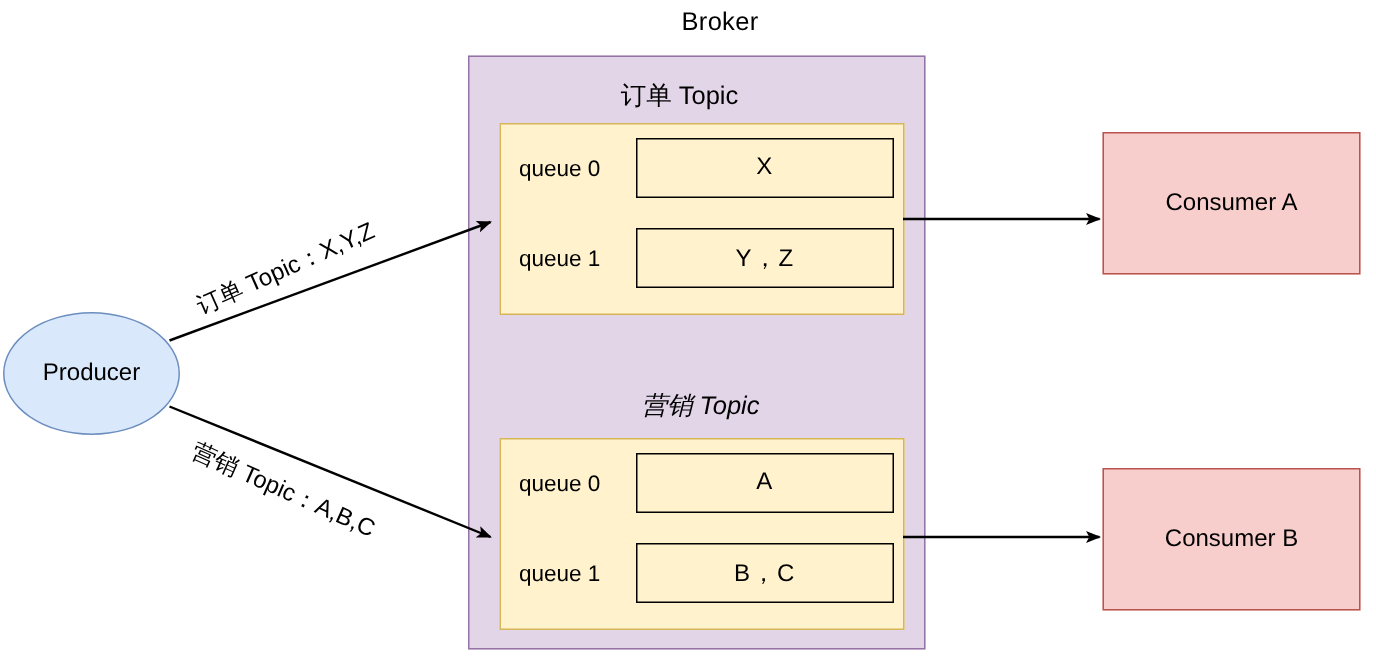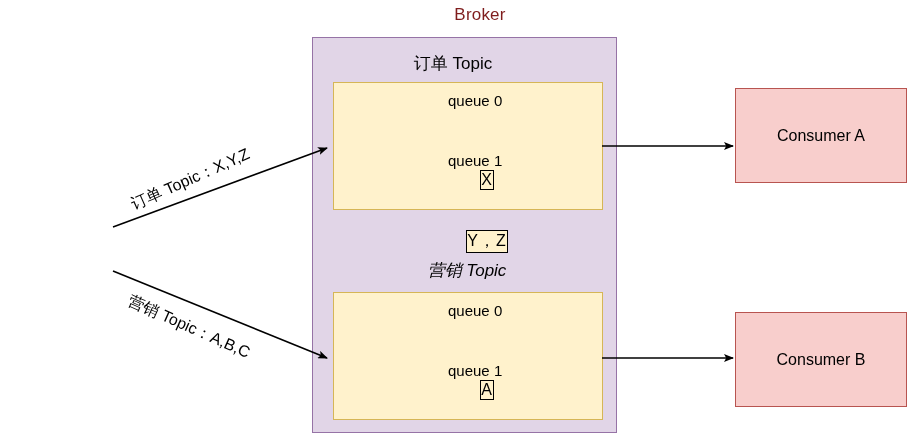--- a/index.html
+++ b/index.html
@@ -20,21 +20,21 @@
   }
   .abs { position: absolute; }
 
   
   #broker-title {
     left: 430px;
     top: 5px;
     width: 100px;
     text-align: center;
     font-size: 17px;
-    color: #7f1d1d;
+    color: #000000;
     letter-spacing: .2px;
   }
   #broker-box {
     left: 312px;
     top: 37px;
     width: 305px;
     height: 396px;
     background: #e1d5e7;
     border: 1px solid #9673a6;
     box-sizing: border-box;
@@ -50,24 +50,23 @@
   .topic-box {
     width: 270px;
     background: #fff2cc;
     border: 1px solid #d6b656;
     box-sizing: border-box;
   }
   .queue-row {
     position: absolute;
     display: flex;
     align-items: center;
-    left: 28px;
+    left: 12px;
     width: 250px;
     height: 40px;
-    flex-direction: column;
   }
   .queue-label {
     font-size: 15px;
     color: #000000;
     width: 78px;
     flex: 0 0 78px;
   }
   .queue-cell {
     flex: 1 1 auto;
     height: 40px;
@@ -160,20 +159,21 @@
     <div class="queue-row" style="top:9px;">
       <span class="queue-label">queue 0</span>
       <span class="queue-cell">A</span>
     </div>
     <div class="queue-row" style="top:69px;">
       <span class="queue-label">queue 1</span>
       <span class="queue-cell">B，C</span>
     </div>
   </div>
 
+  <div class="abs" id="producer-ellipse">Producer</div>
 
   <div class="abs consumer-box" id="consumer-b-box">Consumer B</div>
 
   <div class="abs consumer-box" id="consumer-a-box">Consumer A</div>
 
   <div class="abs edge-label" id="label-order">订单 Topic：X,Y,Z</div>
 
   <div class="abs edge-label" id="label-market">营销 Topic：A,B,C</div>
 
   <svg class="abs" id="arrow-layer" viewBox="0 0 917 437">

